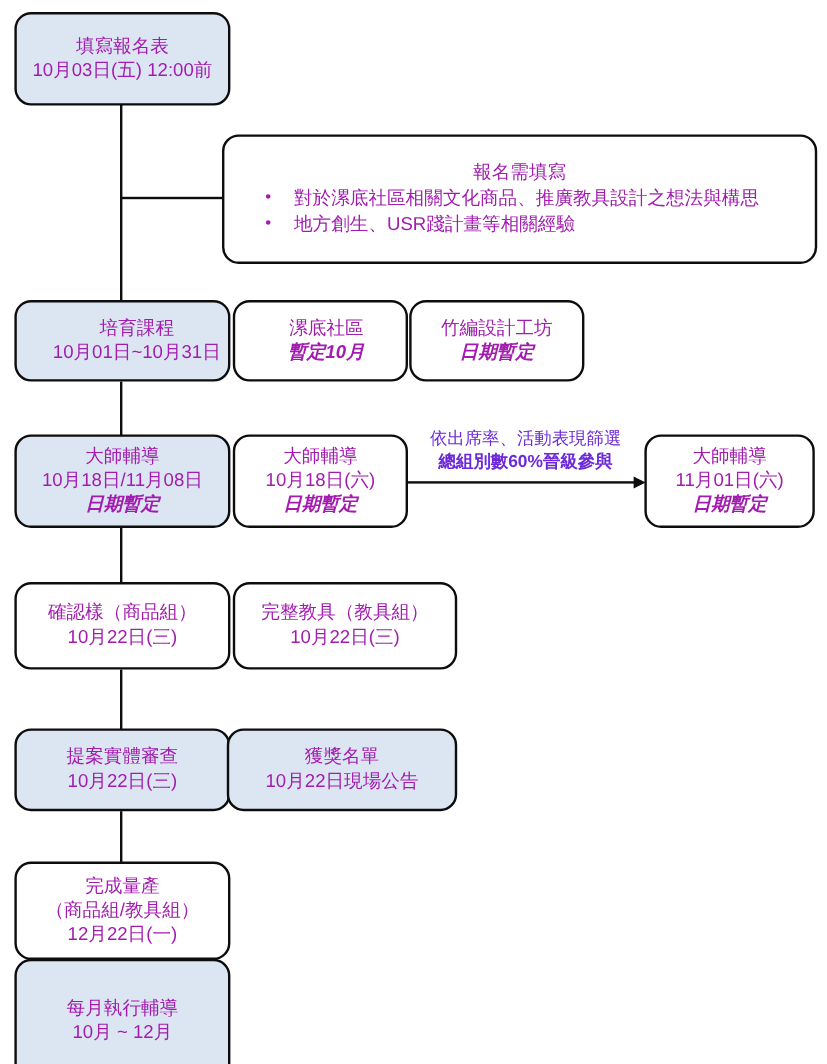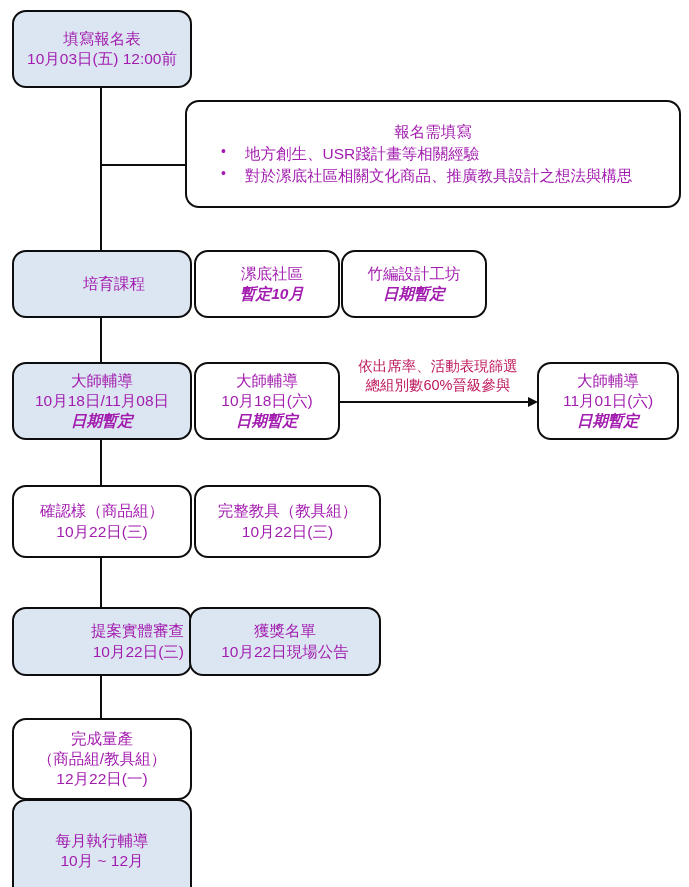--- a/index.html
+++ b/index.html
@@ -104,26 +104,26 @@
     border-top: 5.5px solid transparent;
     border-bottom: 5.5px solid transparent;
     border-left: 10px solid #0d0d0d;
     z-index: 2;
   }
   .edge-label {
     position: absolute;
     text-align: center;
     font-size: 14.5px;
     line-height: 1.32;
-    color: #be185d;
+    color: #6d28d9;
     white-space: nowrap;
     z-index: 3;
   }
   .edge-label .strong {
-    font-weight: normal;
+    font-weight: bold;
     display: block;
   }
   .edge-label .plain {
     display: block;
   }
 </style>
 </head>
 <body>
 
 <div id="flow-root">
@@ -141,30 +141,31 @@
   <div class="edge-label" style="left:340px; top:357px; width:196px;">
     <span class="plain">依出席率、活動表現篩選</span>
     <span class="strong">總組別數60%晉級參與</span>
   </div>
 
   <div class="node blue" style="left:12px; top:10px; width:180px; height:78px;">
     <span class="ln">填寫報名表</span>
     <span class="ln">10月03日(五) 12:00前</span>
   </div>
 
-  <div class="node wide" style="left:185px; top:100px; width:496px; height:108px;">
+  <div class="node wide" style="left:185px; top:112px; width:496px; height:108px;">
     <span class="hdr">報名需填寫</span>
     <ul>
+      <li>對於漯底社區相關文化商品、推廣教具設計之想法與構思</li>
       <li>地方創生、USR踐計畫等相關經驗</li>
-      <li>對於漯底社區相關文化商品、推廣教具設計之想法與構思</li>
     </ul>
   </div>
 
   <div class="node blue" style="left:12px; top:250px; width:180px; height:68px;padding-left:30px;">
     <span class="ln">培育課程</span>
+    <span class="ln">10月01日~10月31日</span>
   </div>
   <div class="node" style="left:194px; top:250px; width:146px; height:68px;padding-left:16px;">
     <span class="ln">漯底社區</span>
     <span class="ln bi">暫定10月</span>
   </div>
   <div class="node" style="left:341px; top:250px; width:146px; height:68px;">
     <span class="ln">竹編設計工坊</span>
     <span class="ln bi">日期暫定</span>
   </div>
 
@@ -186,21 +187,21 @@
 
   <div class="node" style="left:12px; top:485px; width:180px; height:73px;">
     <span class="ln">確認樣（商品組）</span>
     <span class="ln">10月22日(三)</span>
   </div>
   <div class="node" style="left:194px; top:485px; width:187px; height:73px;">
     <span class="ln">完整教具（教具組）</span>
     <span class="ln">10月22日(三)</span>
   </div>
 
-  <div class="node blue" style="left:12px; top:607px; width:180px; height:69px;align-items:flex-end;">
+  <div class="node blue" style="left:12px; top:607px; width:180px; height:69px;">
     <span class="ln">提案實體審查</span>
     <span class="ln">10月22日(三)</span>
   </div>
   <div class="node blue" style="left:189px; top:607px; width:192px; height:69px;">
     <span class="ln">獲獎名單</span>
     <span class="ln">10月22日現場公告</span>
   </div>
 
   <div class="node" style="left:12px; top:718px; width:180px; height:82px;">
     <span class="ln">完成量產</span>

